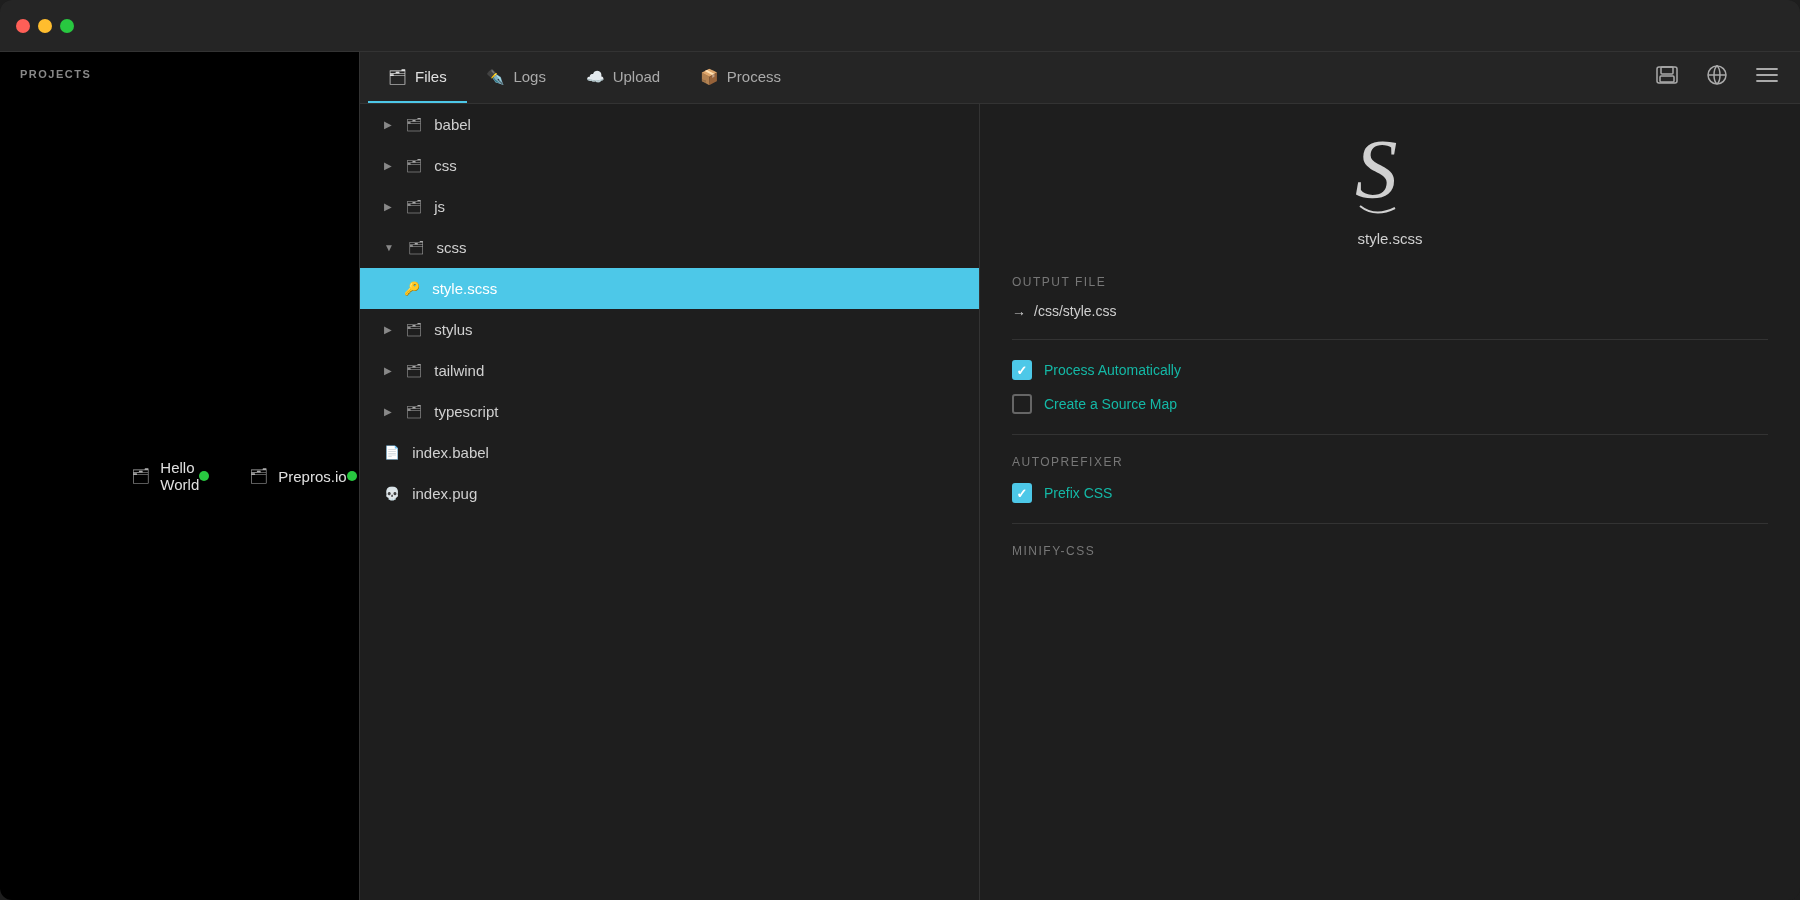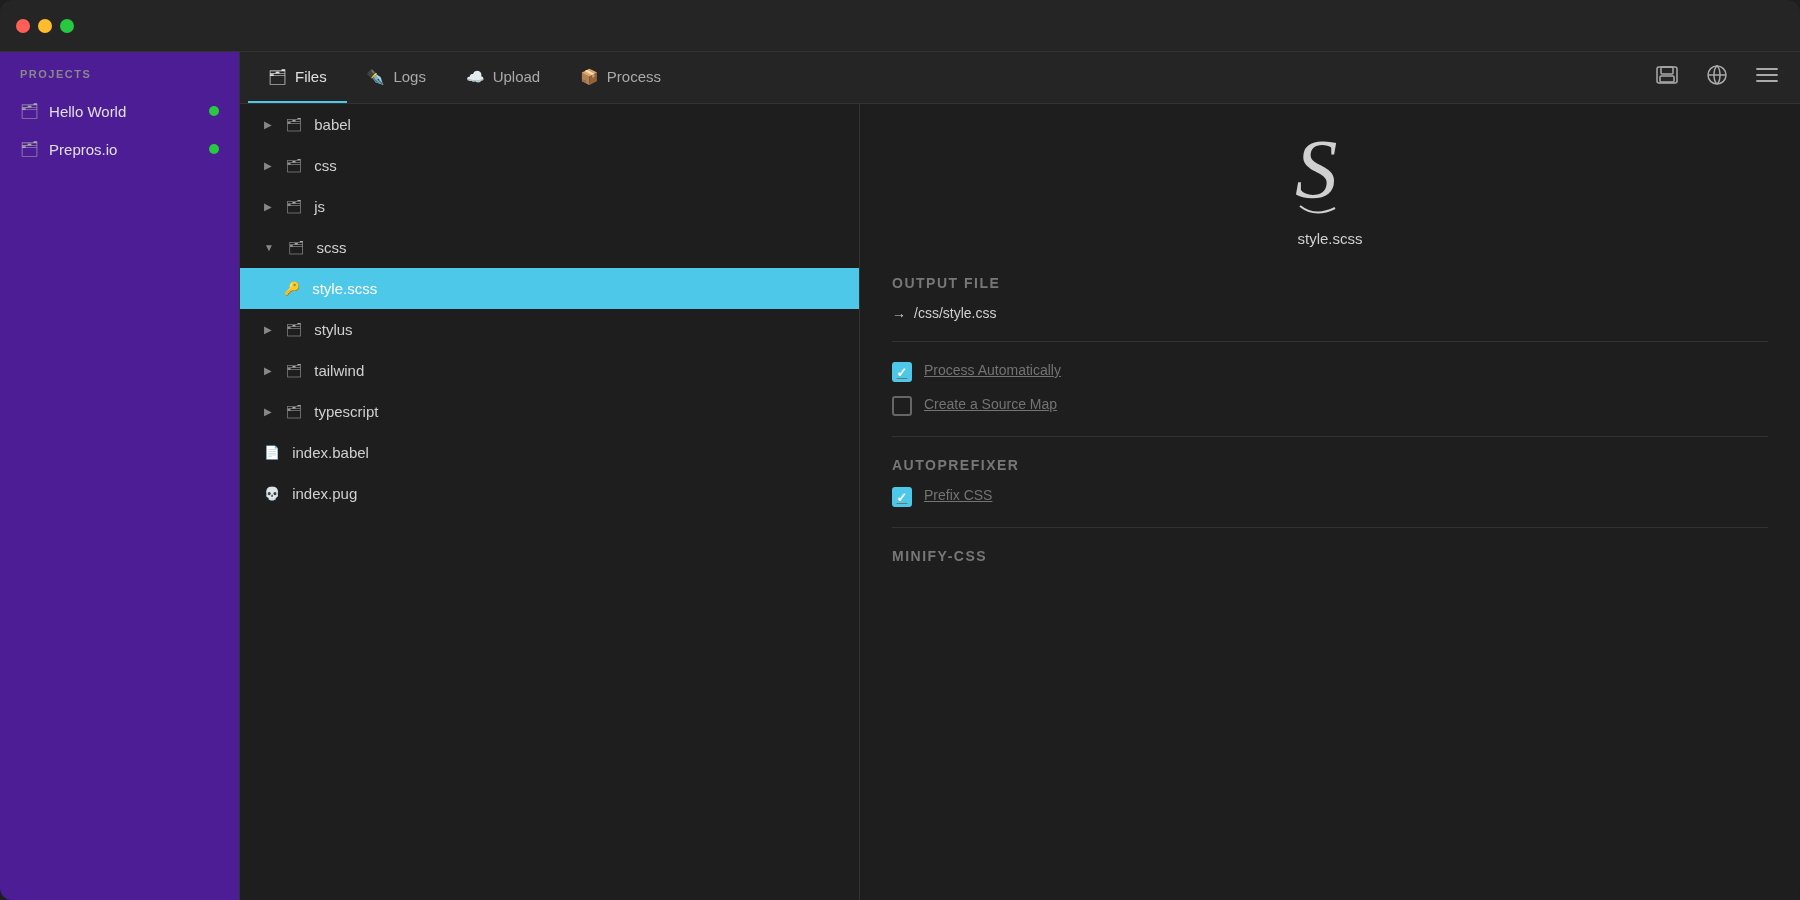--- a/index.html
+++ b/index.html
@@ -41,24 +41,24 @@
 
     
     .main-layout {
       display: flex;
       flex: 1;
       overflow: hidden;
     }
 
     
     .sidebar {
-      width: 240px;
-      background: #4c1d95;
-      display: flex;
-      flex-direction: column;
+      width: 360px;
+      background: #000000;
+      display: flex;
+      flex-direction: row;
       flex-shrink: 0;
       border-right: 1px solid #333;
     }
     .sidebar-header {
       padding: 16px 20px 12px;
       font-size: 11px;
       font-weight: 600;
       letter-spacing: 1.5px;
       color: #888;
       text-transform: uppercase;
@@ -190,49 +190,48 @@
     .detail-filename {
       text-align: center;
       font-size: 15px;
       color: #d0d0d0;
       margin-bottom: 28px;
     }
     .detail-section {
       margin-bottom: 20px;
     }
     .detail-section-title {
-      font-size: 14px;
-      font-weight: 700;
+      font-size: 12px;
+      font-weight: 400;
       letter-spacing: 1.5px;
       color: #777;
       text-transform: uppercase;
       margin-bottom: 14px;
     }
     .detail-divider {
       border: none;
       border-top: 1px solid #333;
       margin: 0 0 20px;
     }
     .output-file-row {
       display: flex;
       align-items: center;
       gap: 8px;
       font-size: 14px;
       color: #d0d0d0;
     }
     .arrow-icon { color: #d0d0d0; font-size: 14px; }
     .option-row {
       display: flex;
-      align-items: flex-start;
+      align-items: center;
       gap: 12px;
       margin-bottom: 14px;
       font-size: 14px;
-      color: #737373;
+      color: #14b8a6;
       cursor: pointer;
-      text-decoration: underline;
     }
     .checkbox {
       width: 20px;
       height: 20px;
       border: 2px solid #4dc8e8;
       border-radius: 3px;
       display: flex;
       align-items: center;
       justify-content: center;
       flex-shrink: 0;

